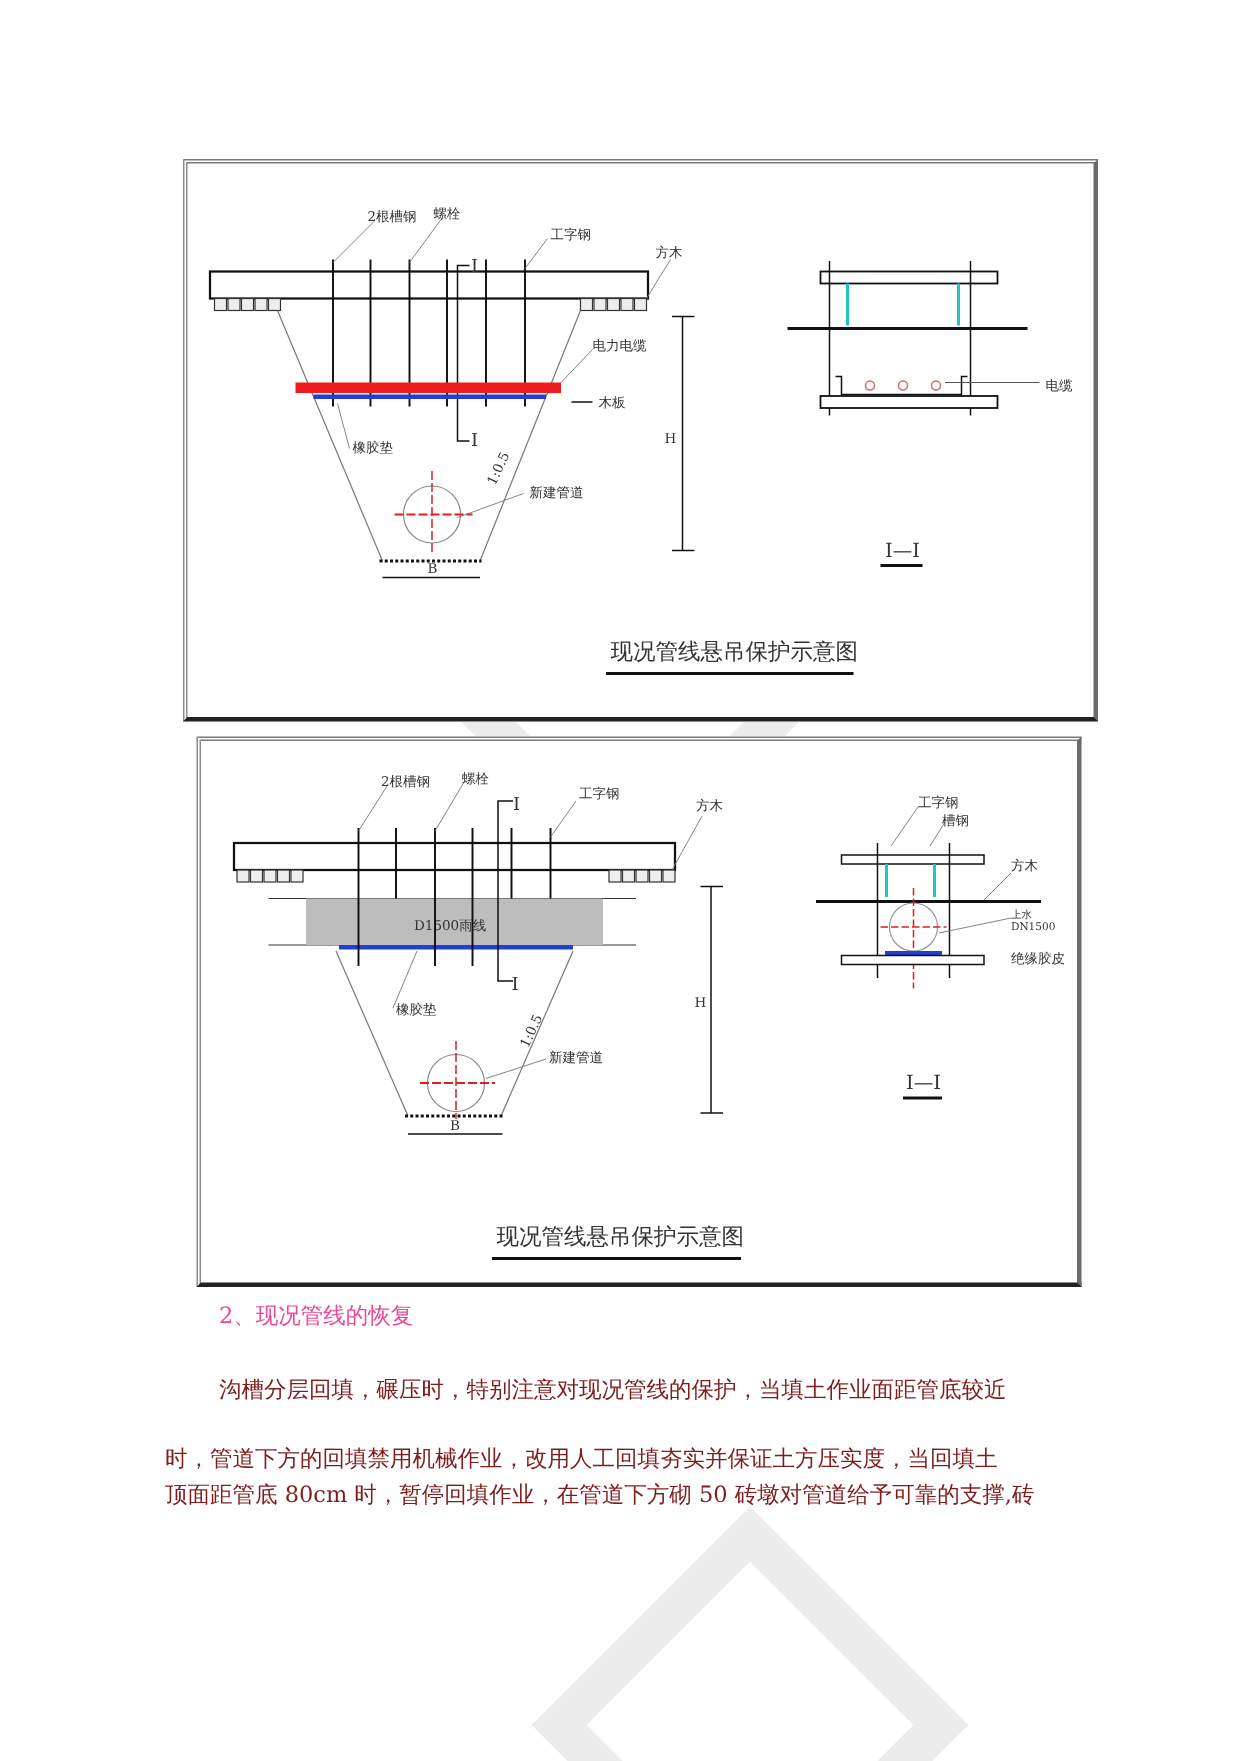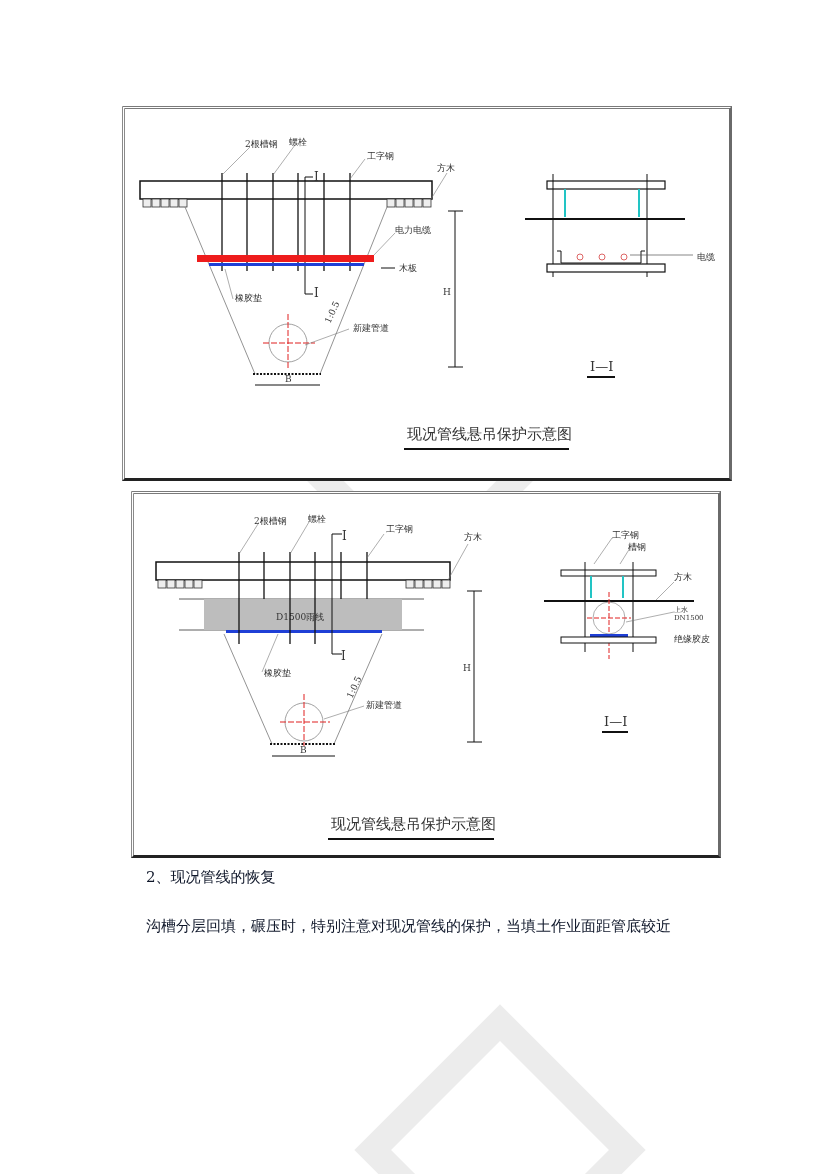--- a/index.html
+++ b/index.html
@@ -6,22 +6,22 @@
   body { width: 830px; height: 1174px; position: relative; overflow: hidden;
          font-family: "DejaVu Serif", "Liberation Serif", serif; color: #222; }
   .frame { position: absolute; background: #fff;
            border-top: 3px double #7a7a7a; border-left: 3px double #8a8a8a;
            border-right: 3px solid #6a6a6a; border-bottom: 3px solid #222; box-sizing: border-box; }
   #fig1 { left: 122px; top: 106px; width: 610px; height: 375px; }
   #fig2 { left: 131px; top: 491px; width: 590px; height: 367px; }
   .frame svg { position: absolute; left: 0; top: 0; }
   .lbl { font-size: 9px; fill: #333; font-family: "DejaVu Serif", serif; }
   .cap { font-size: 15px; fill: #333; font-family: "DejaVu Serif", serif; }
-  .heading { position: absolute; left: 146px; top: 868px; font-size: 15px; color: #0f172a; }
-  .para { position: absolute; font-size: 15px; line-height: 24px; color: #0f172a; white-space: nowrap; }
+  .heading { position: absolute; left: 146px; top: 868px; font-size: 15px; color: #ec4899; }
+  .para { position: absolute; font-size: 15px; line-height: 24px; color: #7f1d1d; white-space: nowrap; }
   #p1 { left: 146px; top: 914px; }
   #p2 { left: 110px; top: 960px; }
   #p2 div { height: 24px; }
   .watermark { position: absolute; pointer-events: none; opacity: 0.07; }
 </style>
 </head>
 <body>
 
 <svg class="watermark" width="830" height="1174" style="left:0;top:0;">
   <g transform="translate(420,420) rotate(45)" fill="none" stroke="#000" stroke-width="26">
@@ -212,13 +212,15 @@
       <line x1="468" y1="238" x2="494" y2="238" stroke="#111" stroke-width="2"></line>
     </g>
     <text class="cap" x="197" y="335">现况管线悬吊保护示意图</text>
     <line x1="194" y1="345" x2="360" y2="345" stroke="#111" stroke-width="2"></line>
   </svg>
 </div>
 
 <div class="heading">2、现况管线的恢复</div>
 <div class="para" id="p1">沟槽分层回填，碾压时，特别注意对现况管线的保护，当填土作业面距管底较近</div>
 <div class="para" id="p2">
+  <div>时，管道下方的回填禁用机械作业，改用人工回填夯实并保证土方压实度，当回填土</div>
+  <div>顶面距管底 80cm 时，暂停回填作业，在管道下方砌 50 砖墩对管道给予可靠的支撑,砖</div>
 </div>
 
 </body></html>

